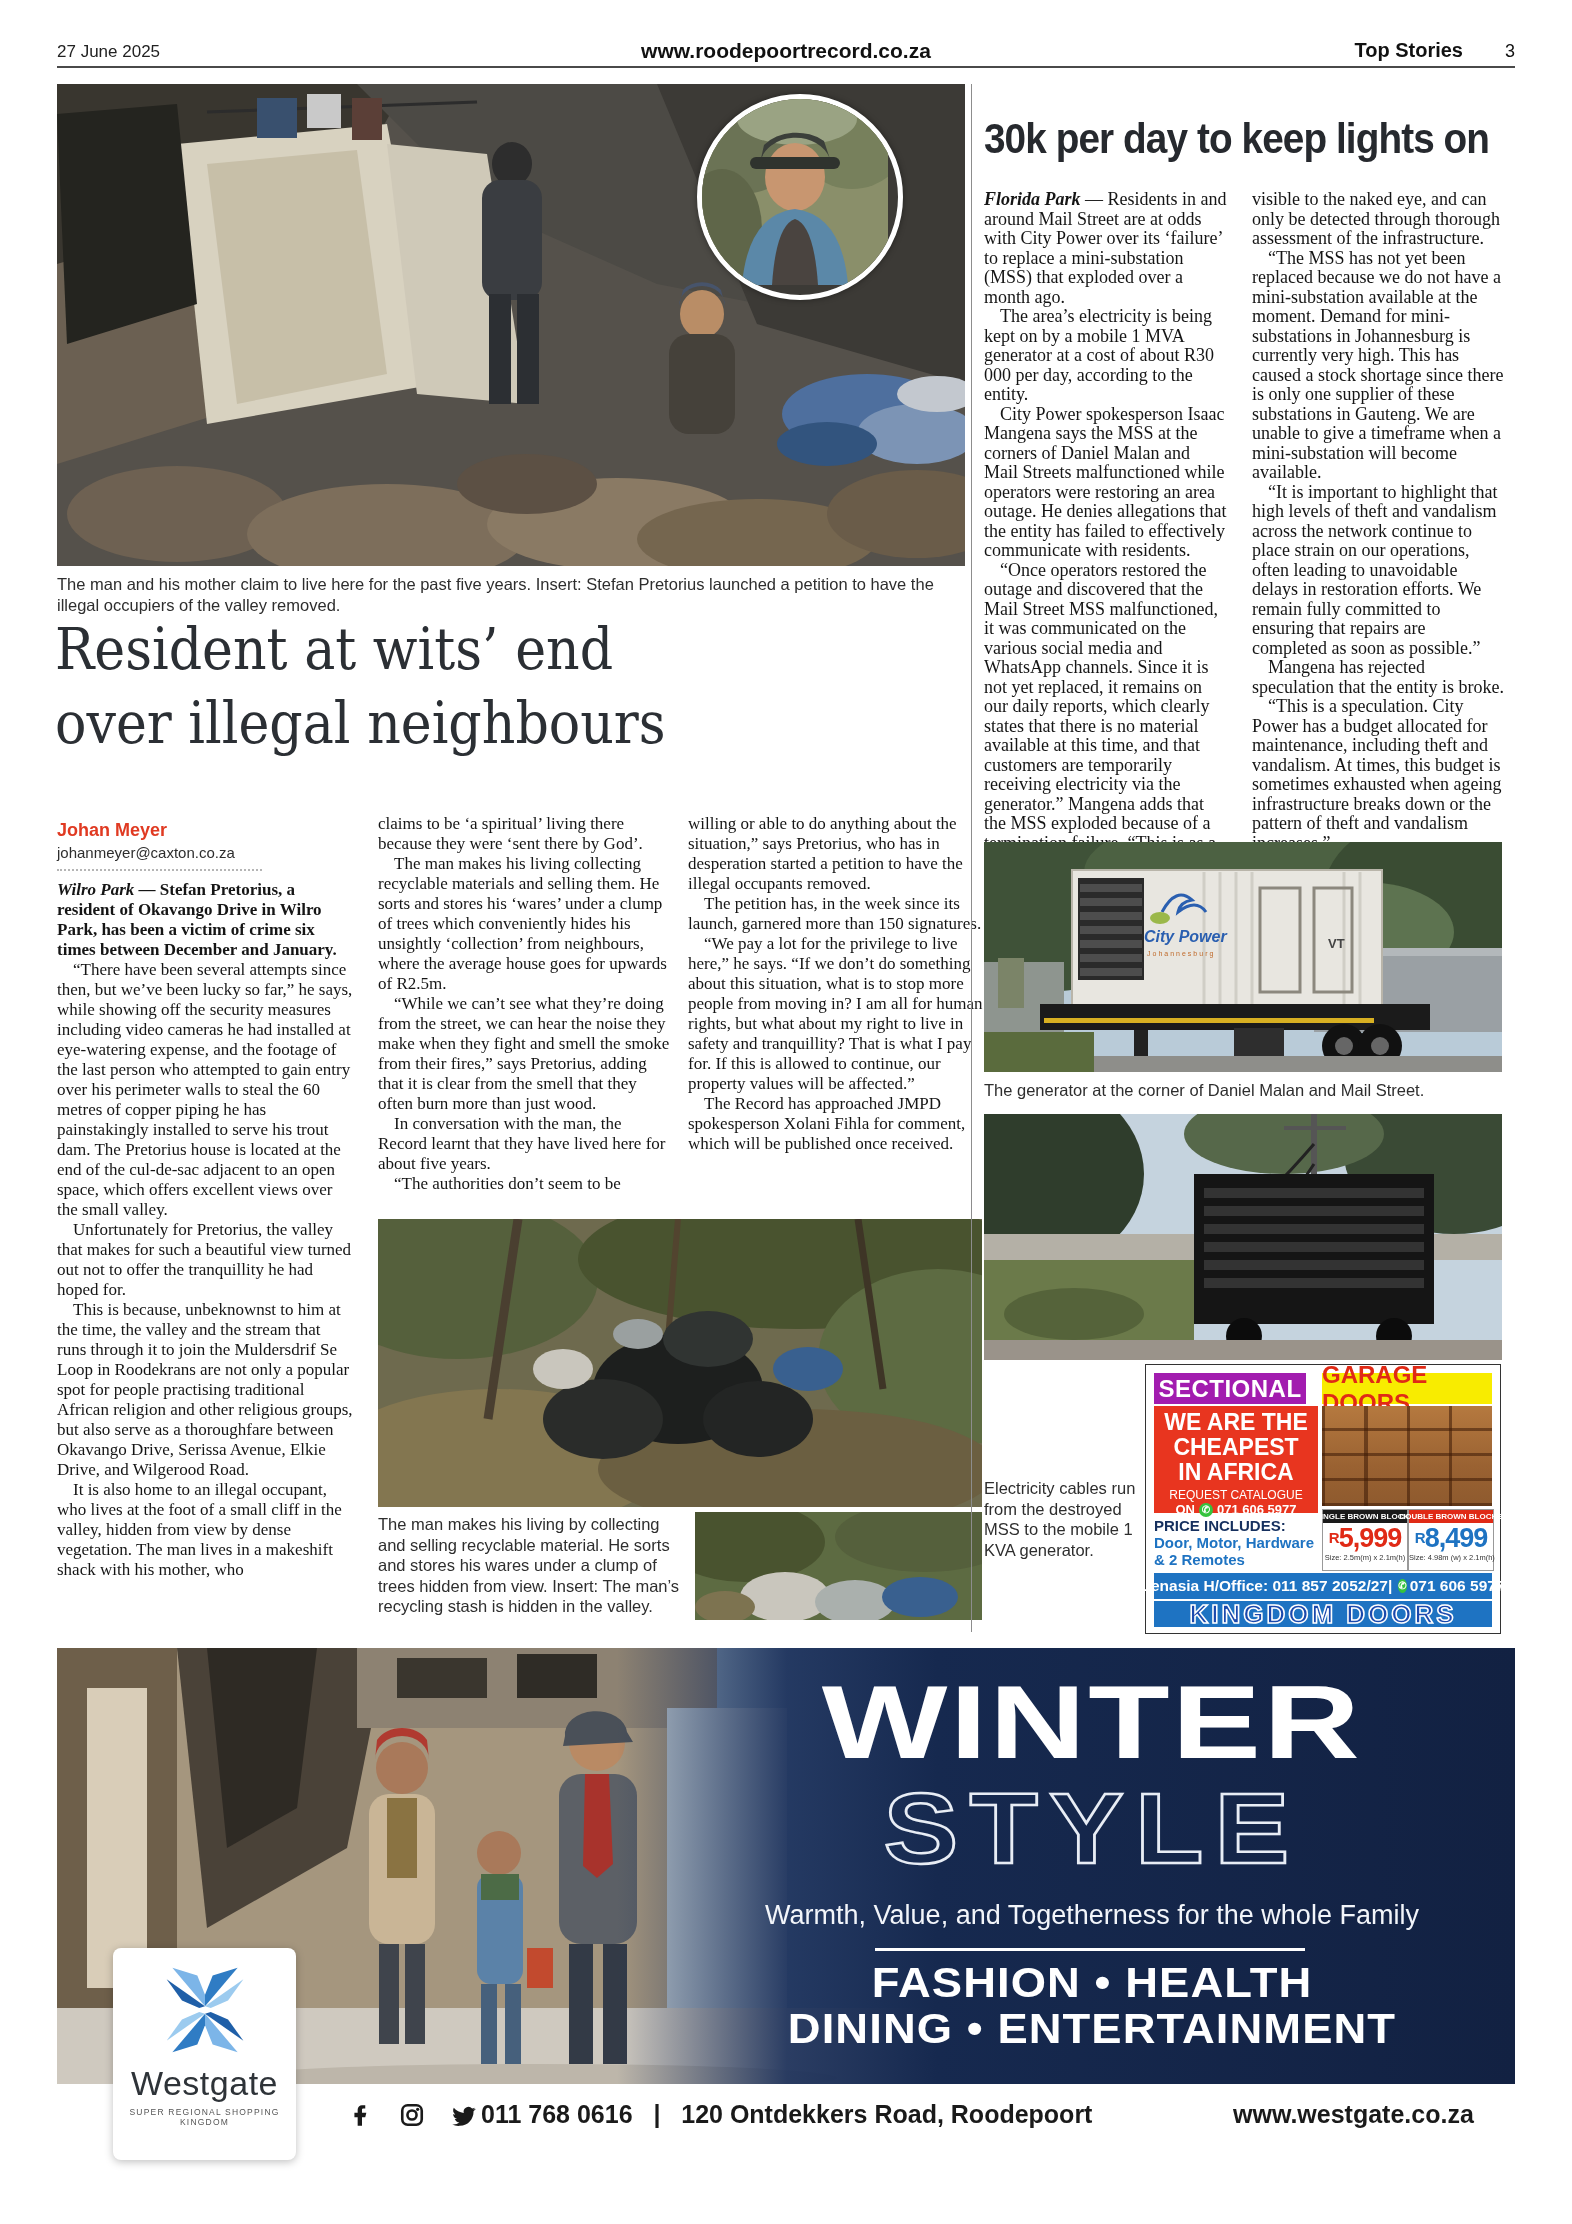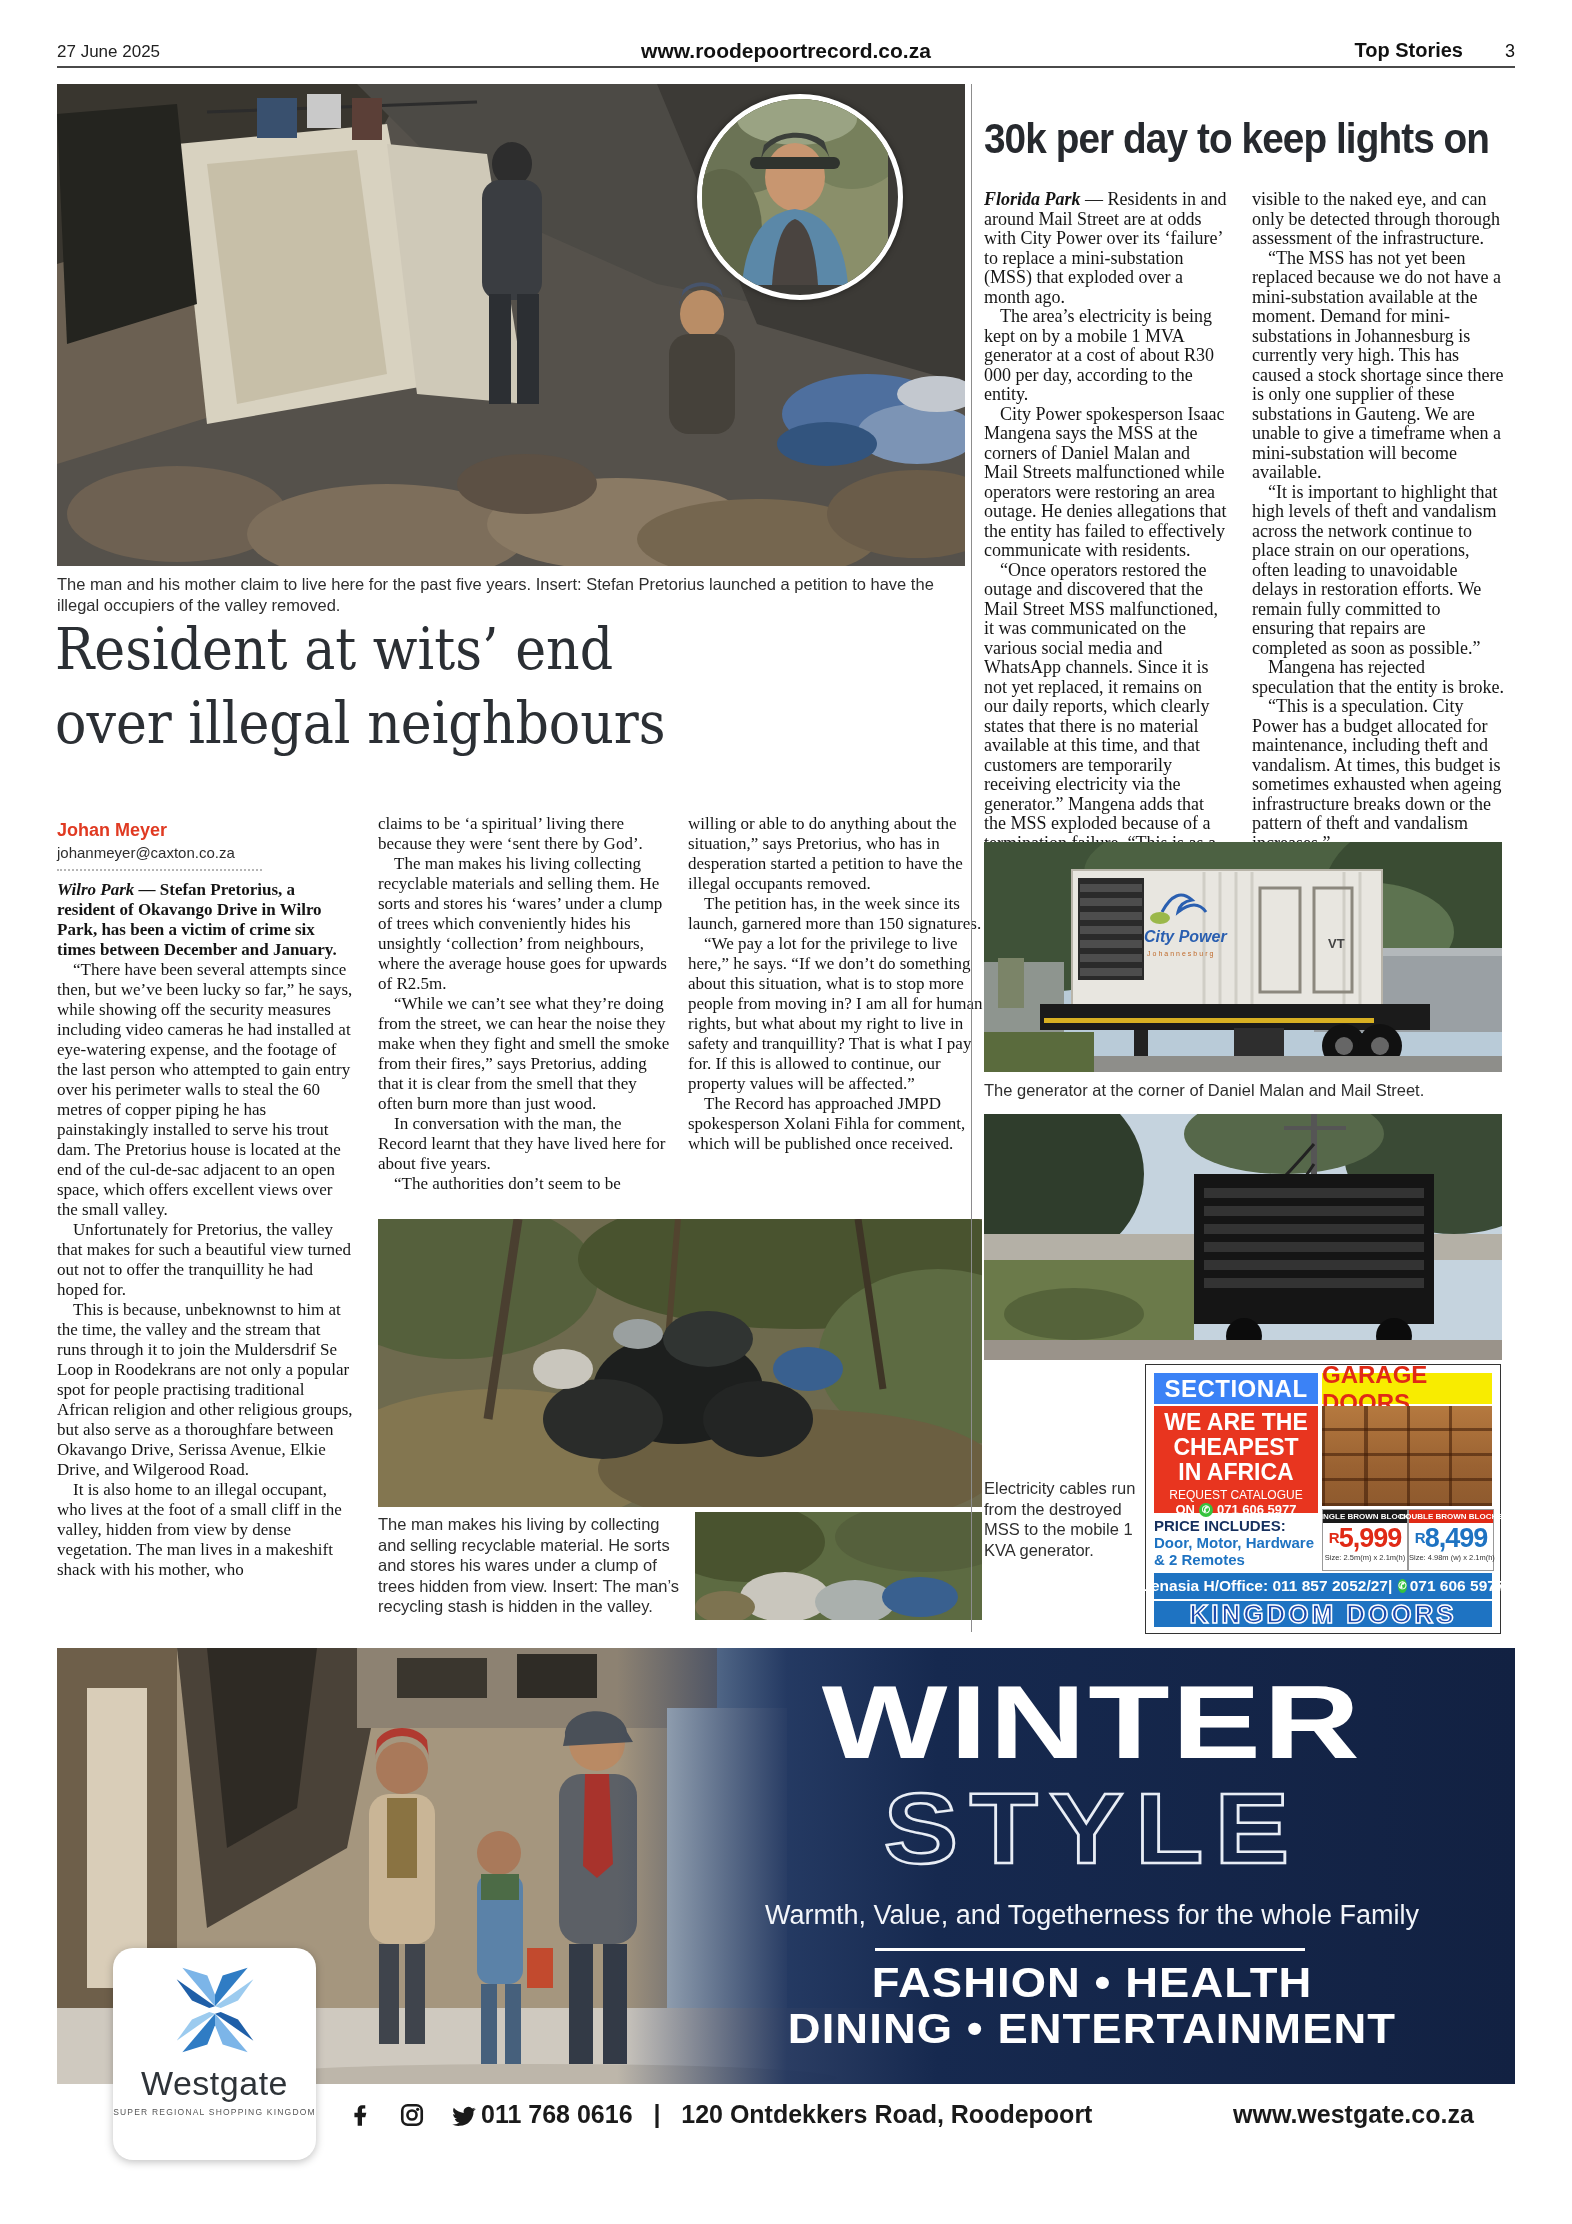--- a/index.html
+++ b/index.html
@@ -48,21 +48,21 @@
                 transform:scaleX(.9);transform-origin:left top;white-space:nowrap;letter-spacing:-1px;}
   .sec-col{font-family:"Liberation Serif",serif;font-size:18px;line-height:19.5px;color:#151515;}
   .sec-col p{margin:0;text-indent:16px;}
   .sec-col p.lead2{text-indent:0;}
   .sec-col p.lead2 .loc{font-weight:bold;font-style:italic;}
   .colA{left:984px;top:190px;width:244px;}
   .colB{left:1252px;top:190px;width:252px;}
 
   
   .gad{left:1145px;top:1364px;width:354px;height:268px;border:1px solid #333;background:#fff;font-family:"Liberation Sans",sans-serif;}
-  .gad .band-blue{position:absolute;left:8px;top:8px;width:164px;height:31px;background:#3b82f6;
+  .gad .band-blue{position:absolute;left:8px;top:8px;width:152px;height:31px;background:#a21caf;
       color:#fff;font-weight:bold;font-size:24px;display:flex;align-items:center;justify-content:center;letter-spacing:.5px;}
   .gad .band-yellow{position:absolute;left:176px;top:8px;width:170px;height:31px;background:#f8ec00;
       color:#e02a16;font-weight:bold;font-size:24px;display:flex;align-items:center;justify-content:center;transform-origin:center;}
   .gad .redbox{position:absolute;left:8px;top:41px;width:164px;height:107px;background:#e8351f;color:#fff;text-align:center;}
   .gad .redbox .big{font-weight:bold;font-size:23px;line-height:25px;margin-top:4px;}
   .gad .redbox .req{font-weight:normal;font-size:12px;margin-top:3px;}
   .gad .redbox .reqrow{font-weight:bold;font-size:13px;display:flex;align-items:center;justify-content:center;gap:4px;}
   .wa-ic{display:inline-block;width:14px;height:14px;border-radius:50%;background:#35c33e;color:#fff;
          font-size:10px;line-height:14px;text-align:center;}
   .gad .door{position:absolute;left:176px;top:41px;width:170px;height:100px;
@@ -94,21 +94,21 @@
   .wg .winter{position:absolute;left:640px;top:22px;width:790px;text-align:center;color:#fff;
       font-weight:bold;font-size:104px;line-height:104px;transform:scaleX(1.28);transform-origin:center top;letter-spacing:2px;}
   .wg .style{position:absolute;left:640px;top:128px;width:790px;text-align:center;
       font-weight:bold;font-size:100px;line-height:104px;color:rgba(255,255,255,0);
       -webkit-text-stroke:2.5px #e8edf5;letter-spacing:10px;transform:scaleX(1.12);transform-origin:center top;}
   .wg .tag{position:absolute;left:640px;top:252px;width:790px;text-align:center;color:#f2f5fa;font-size:27px;}
   .wg .wdiv{position:absolute;left:818px;top:300px;width:430px;height:3px;background:#fff;}
   .wg .fash{position:absolute;left:640px;top:312px;width:790px;text-align:center;color:#fff;
       font-weight:bold;font-size:42px;line-height:46px;transform:scaleX(1.08);transform-origin:center top;letter-spacing:1px;}
   .wg .strip{position:absolute;left:0;top:436px;width:1458px;height:80px;background:#fff;}
-  .wg .card{position:absolute;left:56px;top:300px;width:203px;height:212px;background:#fff;border-radius:20px;
+  .wg .card{position:absolute;left:56px;top:300px;width:183px;height:212px;background:#fff;border-radius:8px;
       box-shadow:0 2px 8px rgba(0,0,0,.25);text-align:center;}
   .wg .card .nm{font-size:34px;color:#2e3338;margin-top:2px;letter-spacing:.5px;}
   .wg .card .sub{font-size:8.5px;letter-spacing:1.2px;color:#555;margin-top:4px;}
   .wg .icons{position:absolute;left:292px;top:454px;display:flex;gap:24px;align-items:center;}
   .wg .contact{position:absolute;left:424px;top:452px;font-weight:bold;font-size:25px;color:#1a1a1a;white-space:nowrap;}
   .wg .web{position:absolute;left:1176px;top:452px;font-weight:bold;font-size:25px;color:#1a1a1a;}
 </style>
 </head>
 <body>
 

